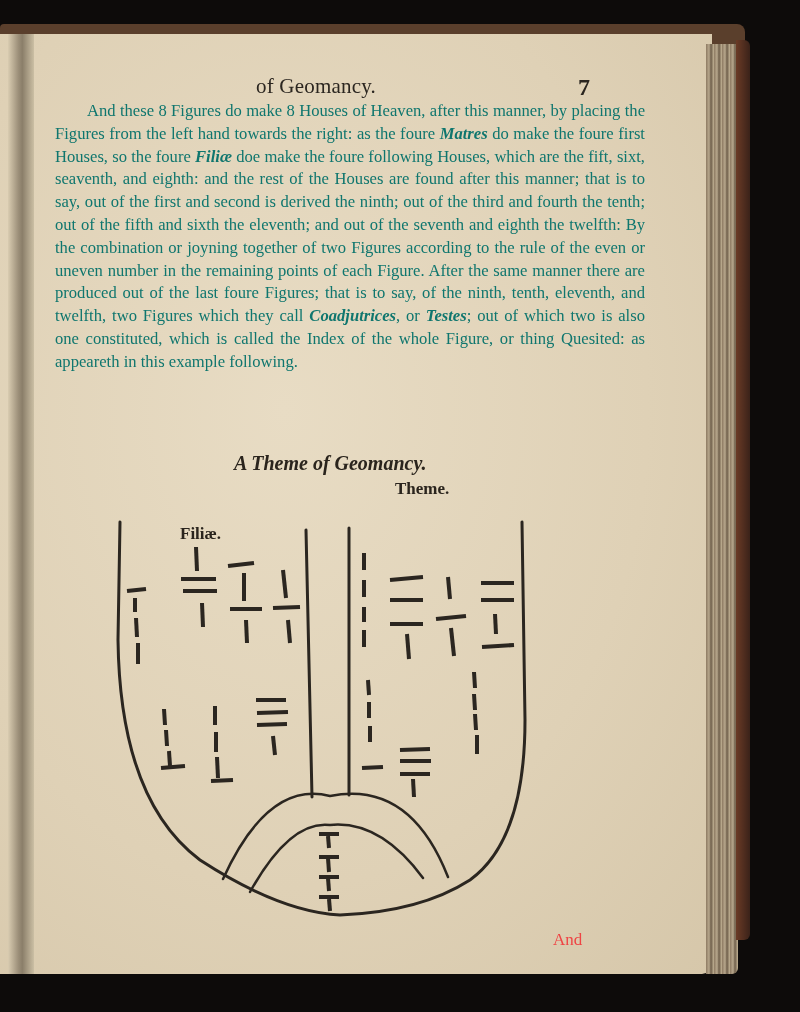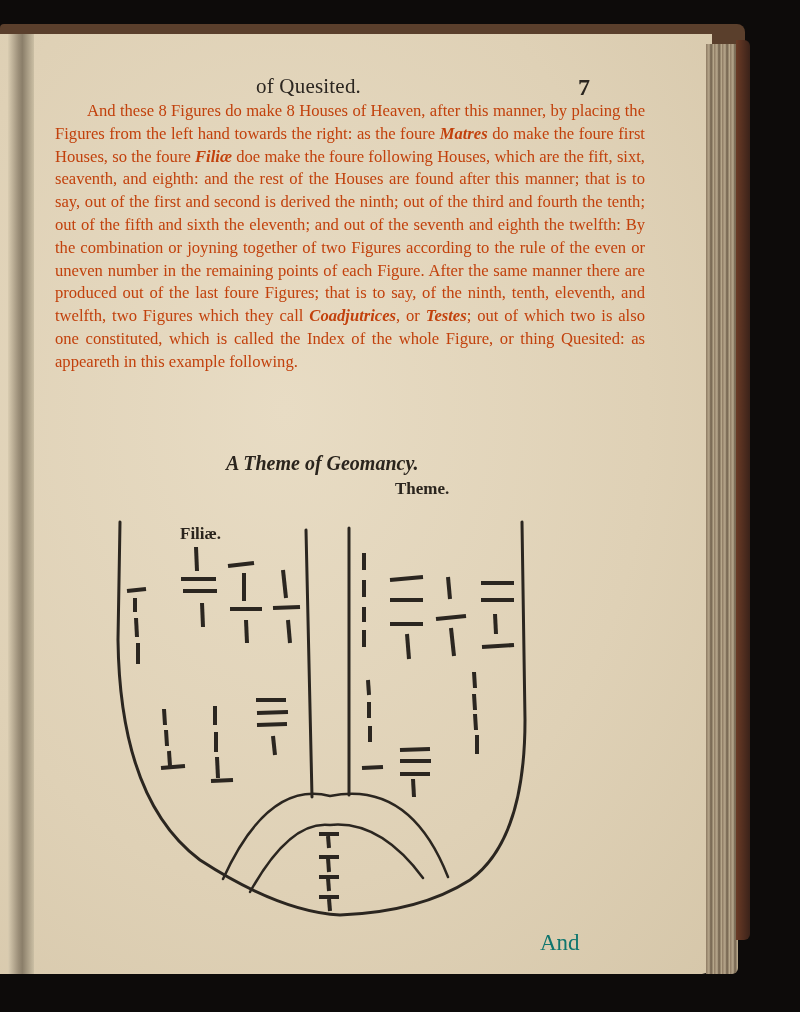--- a/index.html
+++ b/index.html
@@ -7,39 +7,39 @@
   .book-cover-top { position:absolute; left:0; top:24px; width:745px; height:20px; background:#5a3f2c; border-radius:4px 8px 0 0; }
   .page { position:absolute; left:0; top:34px; width:712px; height:940px; background:#e3d6bd;
           background-image: radial-gradient(ellipse at 40% 40%, #e8dcc4 0%, #dfd1b6 60%, #d6c7aa 100%); border-radius:0 0 10px 0; }
   .gutter { position:absolute; left:8px; top:34px; width:26px; height:940px;
             background:linear-gradient(90deg,#d9ccb1 0%, #9c8f79 40%, #8a7e69 55%, #cbbfa4 100%); }
   .fore-edge { position:absolute; left:706px; top:44px; width:32px; height:930px;
                background:repeating-linear-gradient(90deg,#8d7a62 0px,#b8a88d 3px,#6e5e4a 5px,#c4b496 8px); border-radius:0 0 6px 0; }
   .cover-edge { position:absolute; left:736px; top:40px; width:14px; height:900px; background:linear-gradient(90deg,#6b3b26,#3a2219); border-radius:0 6px 6px 0; }
   .running-head { position:absolute; top:74px; left:256px; font-size:21px; color:#2b2620; letter-spacing:0.2px; }
   .page-number { position:absolute; top:74px; left:578px; font-size:24px; color:#2b2620; font-weight:bold; }
-  .body-text { position:absolute; left:55px; top:100px; width:590px; font-size:16.6px; line-height:22.8px; color:#c2410c; text-align:justify; }
+  .body-text { position:absolute; left:55px; top:100px; width:590px; font-size:16.6px; line-height:22.8px; color:#0f766e; text-align:justify; }
   .body-text p { margin:0; text-indent:32px; }
   .body-text i { font-style:italic; font-weight:bold; }
-  .caption { position:absolute; left:226px; top:452px; font-size:20px; font-style:italic; color:#2a241d; font-weight:bold; }
+  .caption { position:absolute; left:234px; top:452px; font-size:20px; font-style:italic; color:#2a241d; font-weight:bold; }
   .label-filia { position:absolute; left:180px; top:479px; font-size:17px; font-weight:bold; color:#2a241d;margin-top:45px; }
   .label-matres { position:absolute; left:395px; top:479px; font-size:17px; font-weight:bold; color:#2a241d; }
   .diagram { position:absolute; left:0; top:0; }
-  .catchword { position:absolute; left:540px; top:930px; font-size:23px; color:#0f766e; }
+  .catchword { position:absolute; left:553px; top:930px; font-size:17px; color:#ef4444; }
 </style>
 </head>
 <body>
 
 <div class="book-cover-top"></div>
 <div class="page"></div>
 <div class="gutter"></div>
 <div class="fore-edge"></div>
 <div class="cover-edge"></div>
 
-<div class="running-head">of Quesited.</div>
+<div class="running-head">of Geomancy.</div>
 <div class="page-number">7</div>
 
 <div class="body-text">
   <p>
     <span>And these 8 Figures do make 8 Houses of Heaven, after this manner, by placing the Figures from the left hand towards the right: as the foure </span><i>Matres</i><span> do make the foure first Houses, so the foure </span><i>Filiæ</i><span> doe make the foure following Houses, which are the fift, sixt, seaventh, and eighth: and the rest of the Houses are found after this manner; that is to say, out of the first and second is derived the ninth; out of the third and fourth the tenth; out of the fifth and sixth the eleventh; and out of the seventh and eighth the twelfth: By the combination or joyning together of two Figures according to the rule of the even or uneven number in the remaining points of each Figure. After the same manner there are produced out of the last foure Figures; that is to say, of the ninth, tenth, eleventh, and twelfth, two Figures which they call </span><i>Coadjutrices</i><span>, or </span><i>Testes</i><span>; out of which two is also one constituted, which is called the Index of the whole Figure, or thing Quesited: as appeareth in this example following.</span>
   </p>
 </div>
 
 <div class="caption">A Theme of Geomancy.</div>
 <div class="label-filia">Filiæ.</div>

